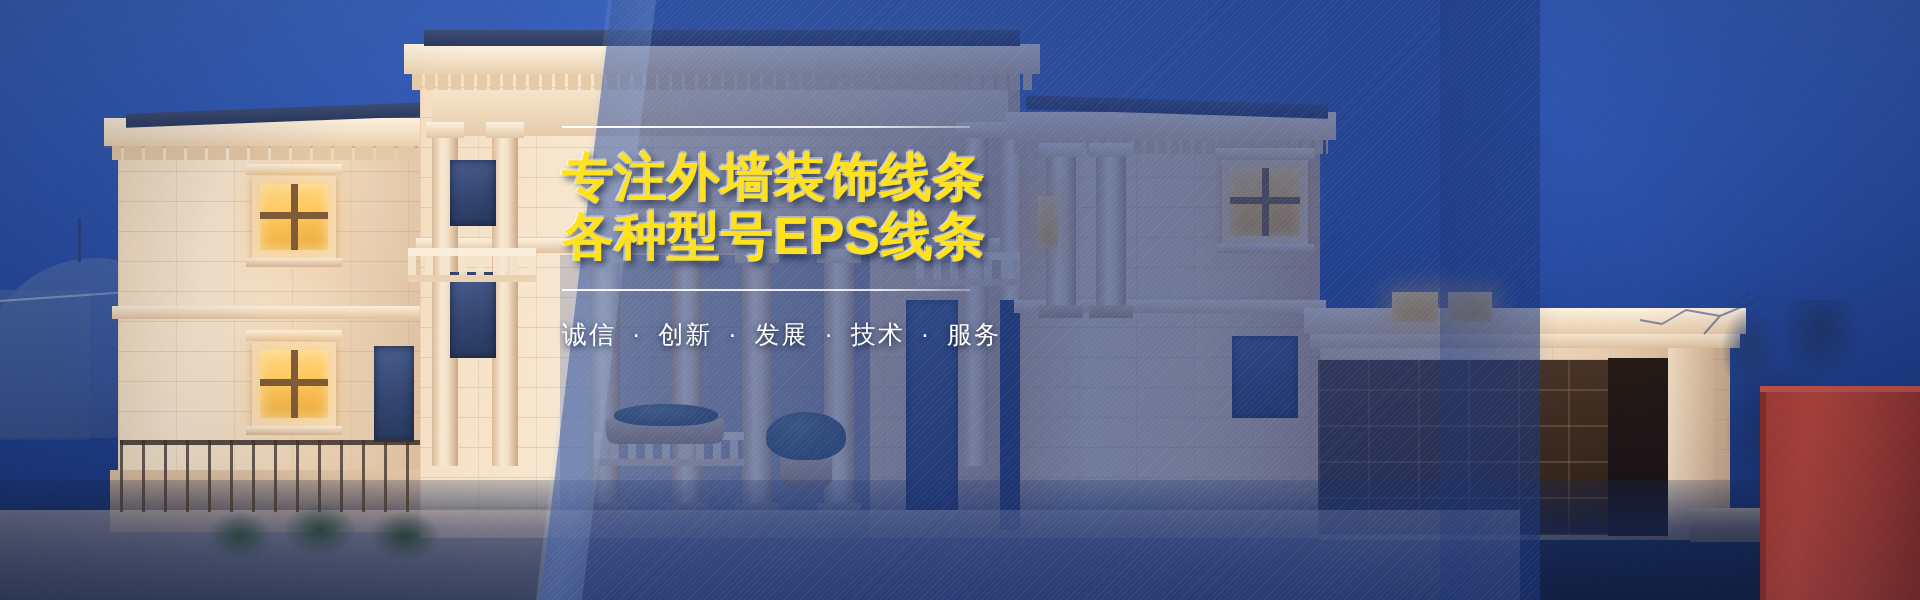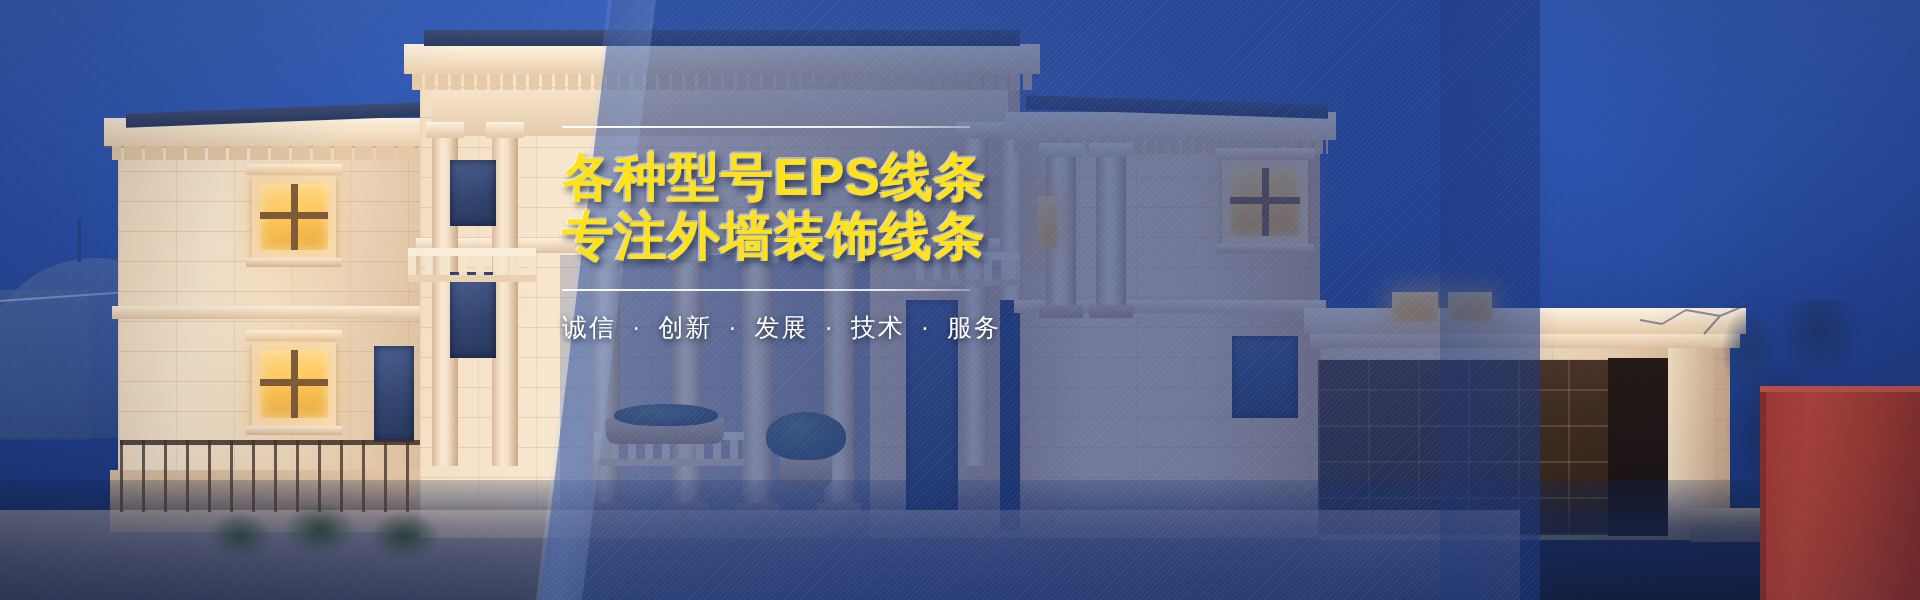--- a/index.html
+++ b/index.html
@@ -361,21 +361,21 @@
       -2px 0 0 rgba(255,255,255,.55),
       0 -2px 0 rgba(255,255,255,.45),
       3px 4px 7px rgba(14,28,66,.75);
     white-space:nowrap;
   }
   .rule2 {
     height:2px; width:408px; margin:22px 0 0 0;
     background:linear-gradient(90deg, rgba(255,255,255,.96) 0%, rgba(255,255,255,.85) 78%, rgba(255,255,255,.3) 100%);
   }
   .tagline {
-    margin-top:20px; font-size:25px; color:#ffffff; letter-spacing:2px;
+    margin-top:27px; font-size:25px; color:#ffffff; letter-spacing:2px;
     text-shadow:0 2px 6px rgba(8,20,50,.8);
     white-space:nowrap;
   }
   .tagline .sep { opacity:.95; padding:0 7px; }
 </style>
 </head>
 <body>
 
 <div id="banner">
 
@@ -512,22 +512,22 @@
   <div class="grain"></div>
 
   <div class="overlay-panel"></div>
   <div class="overlay-hatch"></div>
   <div class="overlay-edge"></div>
   <div class="overlay-right-fade"></div>
 
   <div class="text-block">
     <div class="rule"></div>
     <div class="headline">
+      <div class="hl-line">专注外墙装饰线条</div>
       <div class="hl-line">各种型号EPS线条</div>
-      <div class="hl-line">专注外墙装饰线条</div>
     </div>
     <div class="rule2"></div>
     <div class="tagline">
       <span>诚信</span>
       <span class="sep">·</span>
       <span>创新</span>
       <span class="sep">·</span>
       <span>发展</span>
       <span class="sep">·</span>
       <span>技术</span>

